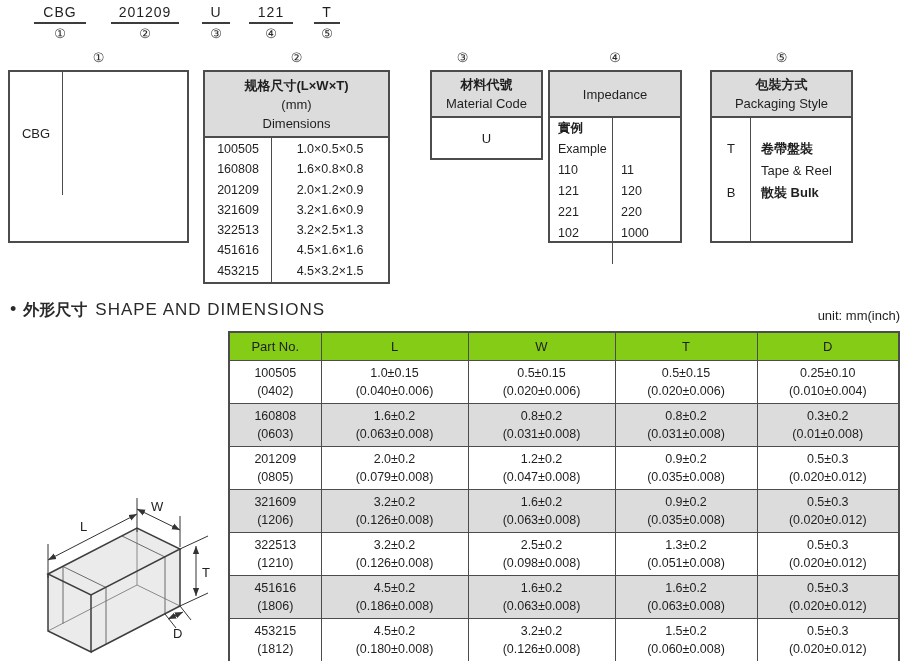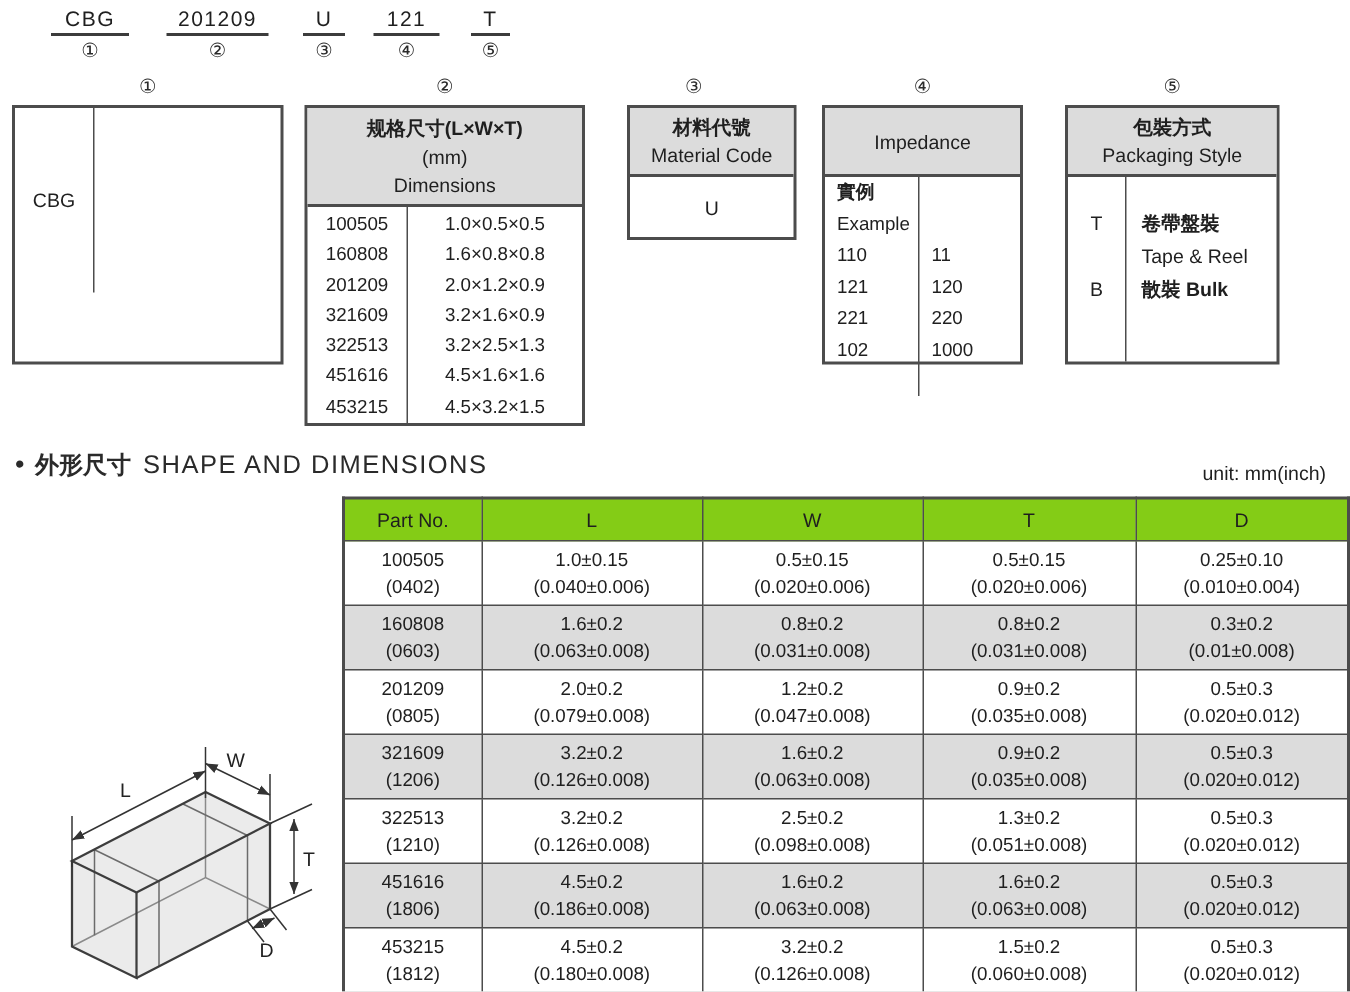--- a/index.html
+++ b/index.html
@@ -39,21 +39,21 @@
   .b5-left div { height:22px; line-height:22px; }
   .b5-right { flex:1; padding:20px 0 0 10px; font-size:13px; }
   .b5-right div { height:22px; line-height:22px; }
   .b5-right .zh { font-weight:bold; }
   
   .sec-title { position:absolute; left:10px; top:299px; font-size:17px; color:#2a2a2a;
                display:flex; align-items:baseline; }
   .sec-title .bullet { font-size:18px; margin-right:7px; }
   .sec-title .zh { font-weight:bold; margin-right:8px; font-size:16px; }
   .sec-title .en { letter-spacing:1px; }
-  .unit-note { position:absolute; right:16px; top:308px; font-size:13px; text-align:right; }
+  .unit-note { position:absolute; right:0; top:308px; font-size:13px; text-align:right; }
   
   .table-wrap { position:absolute; left:228px; top:331px; }
   table.dim { border-collapse:collapse; table-layout:fixed; width:670px;
               border:2px solid #4c4c4c; }
   table.dim th, table.dim td { border:1px solid #4c4c4c; text-align:center; padding:0; }
   table.dim th { height:27px; font-size:13px; font-weight:normal; background:#84cc16; }
   table.dim td { height:42px; font-size:12.5px; line-height:18px; background:#fff; }
   table.dim tr.alt td { background:#dcdcdc; }
   
   .diagram { position:absolute; left:12px; top:486px; }
@@ -117,21 +117,21 @@
         <div class="b2-cell">1.6×0.8×0.8</div>
         <div class="b2-cell">2.0×1.2×0.9</div>
         <div class="b2-cell">3.2×1.6×0.9</div>
         <div class="b2-cell">3.2×2.5×1.3</div>
         <div class="b2-cell">4.5×1.6×1.6</div>
         <div class="b2-cell">4.5×3.2×1.5</div>
       </div>
     </div>
   </div>
 
-  <div class="lbox" style="left:418px;top:70px;width:113px;height:90px;">
+  <div class="lbox" style="left:430px;top:70px;width:113px;height:90px;">
     <div class="lbox-hd" style="height:46px;">
       <div class="hd-zh">材料代號</div>
       <div class="hd-en">Material Code</div>
     </div>
     <div class="b3-bd" style="height:40px;">U</div>
   </div>
 
   <div class="lbox" style="left:548px;top:70px;width:134px;height:173px;">
     <div class="lbox-hd" style="height:46px;">
       <div class="hd-en">Impedance</div>

